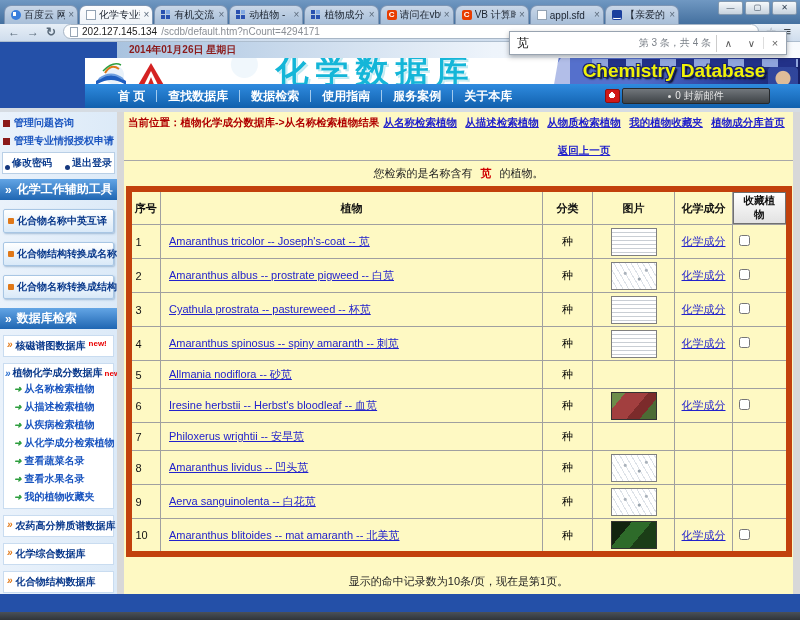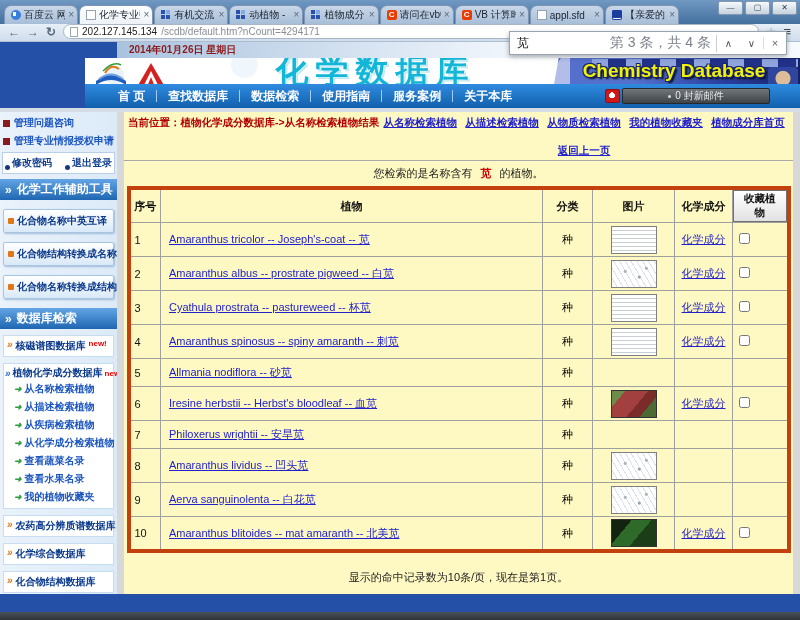--- a/index.html
+++ b/index.html
@@ -26,21 +26,21 @@
 .toolbar{position:absolute;top:22px;left:0;width:800px;height:20px;background:linear-gradient(#eaf1f8,#cfdded);display:flex;align-items:center;gap:7px;padding:0 8px;border-bottom:1px solid #aebecf;z-index:29}
 .navglyph{color:#5a6a7a;font-size:12px;line-height:1;cursor:pointer;font-weight:bold}
 .urlbox{flex:1;height:15px;background:#fff;border:1px solid #a8b6c6;border-radius:8px;display:flex;align-items:center;gap:4px;padding:0 6px;font-size:10px;cursor:text;overflow:hidden;white-space:nowrap}
 .upage{width:8px;height:10px;background:#fff;border:1px solid #98a6b5;flex:0 0 auto}
 .uhost{color:#1c1c1c}
 .upath{color:#8a8f96}
 .star{color:#97a1ac;font-size:12px;cursor:pointer}
 .menu{color:#3c444c;font-size:13px;cursor:pointer;letter-spacing:1px}
 .findbar{position:absolute;top:31px;right:13px;width:278px;height:24px;background:#fff;border:1px solid #98a3b0;box-shadow:0 2px 5px rgba(0,0,0,.3);display:flex;align-items:center;z-index:40;font-size:12px}
 .fquery{flex:1;padding:0 7px;color:#111;cursor:text}
-.fcount{color:#7c828a;padding-right:5px;font-size:14px;white-space:nowrap}
+.fcount{color:#7c828a;padding-right:5px;font-size:10px;white-space:nowrap}
 .fdiv{width:1px;height:17px;background:#ccc}
 .fbtn{width:23px;text-align:center;color:#555;font-size:10px;cursor:pointer}
 .fclose{width:23px;text-align:center;color:#666;border-left:1px solid #ddd;font-size:11px;cursor:pointer}
 
 
 .page{position:absolute;top:42px;left:0;width:800px;height:578px;background:#2450a8}
 .hdr{margin-left:85px;width:715px}
 .datebar{height:16px;margin-left:32px;background:linear-gradient(90deg,#a9c3df,#eef4fb 55%,#f8fbfe);display:flex;align-items:center;padding-left:12px;font-size:10px;font-weight:bold;color:#8b1a1a}
 .banner{height:26px;display:flex;background:#f97316;overflow:hidden}
 .banner-left{width:118px;display:flex;align-items:flex-start;gap:7px;padding:3px 0 0 8px;background:radial-gradient(circle at 25% 65%,#e9f2fa 0 9px,#fff 10px)}
@@ -88,21 +88,21 @@
 
 .main{flex:1;display:flex;flex-direction:column;background:#fef9c3;overflow:hidden;min-width:0}
 .crumbs{padding:4px 4px 2px;display:flex;align-items:flex-start;font-size:10.5px;border-bottom:1px solid #a8a8a8}
 .bc{color:#b00000;font-weight:bold;white-space:nowrap;flex:0 0 auto;max-width:268px;overflow:hidden}
 .qwrap{flex:1;display:flex;flex-direction:column;min-width:0}
 .qlinks{display:flex;justify-content:space-around}
 .qlink,.backlink{color:#2222cc;text-decoration:underline;font-size:10.5px;font-weight:bold;cursor:pointer;white-space:nowrap}
 .backlink{align-self:center;margin-top:14px}
 .msg{text-align:center;font-size:11px;padding:5px 0 3px;color:#222}
 .msg .term{color:#d00000;margin:0 8px;font-weight:bold}
-table.rtable{width:660px;margin:2px auto 0;border-collapse:collapse;table-layout:fixed;border:4px solid #c2410c}
+table.rtable{width:660px;margin:2px auto 0;border-collapse:collapse;table-layout:fixed;border:6px solid #c2410c}
 .rtable th,.rtable td{border:1px solid #a0a0a0;font-size:11px;overflow:hidden}
 .rtable th{height:21px;font-weight:bold;color:#111;text-align:center}
 .favbtn{display:inline-block;border:1px solid #707070;padding:1px 7px;background:linear-gradient(#ffffff,#e2e2e2);font-size:10.5px;cursor:pointer}
 tr.h-img td{height:34px}
 tr.h-plain td{height:28px}
 .c-num{padding-left:4px;color:#111}
 .c-name{padding-left:8px}
 .plink{color:#2222cc;text-decoration:underline;font-size:11px;cursor:pointer}
 .c-cat,.c-chem,.c-img{text-align:center}
 .thumb{width:46px;height:28px;margin:2px auto;border:1px solid #808080;background:#fff;cursor:pointer}

